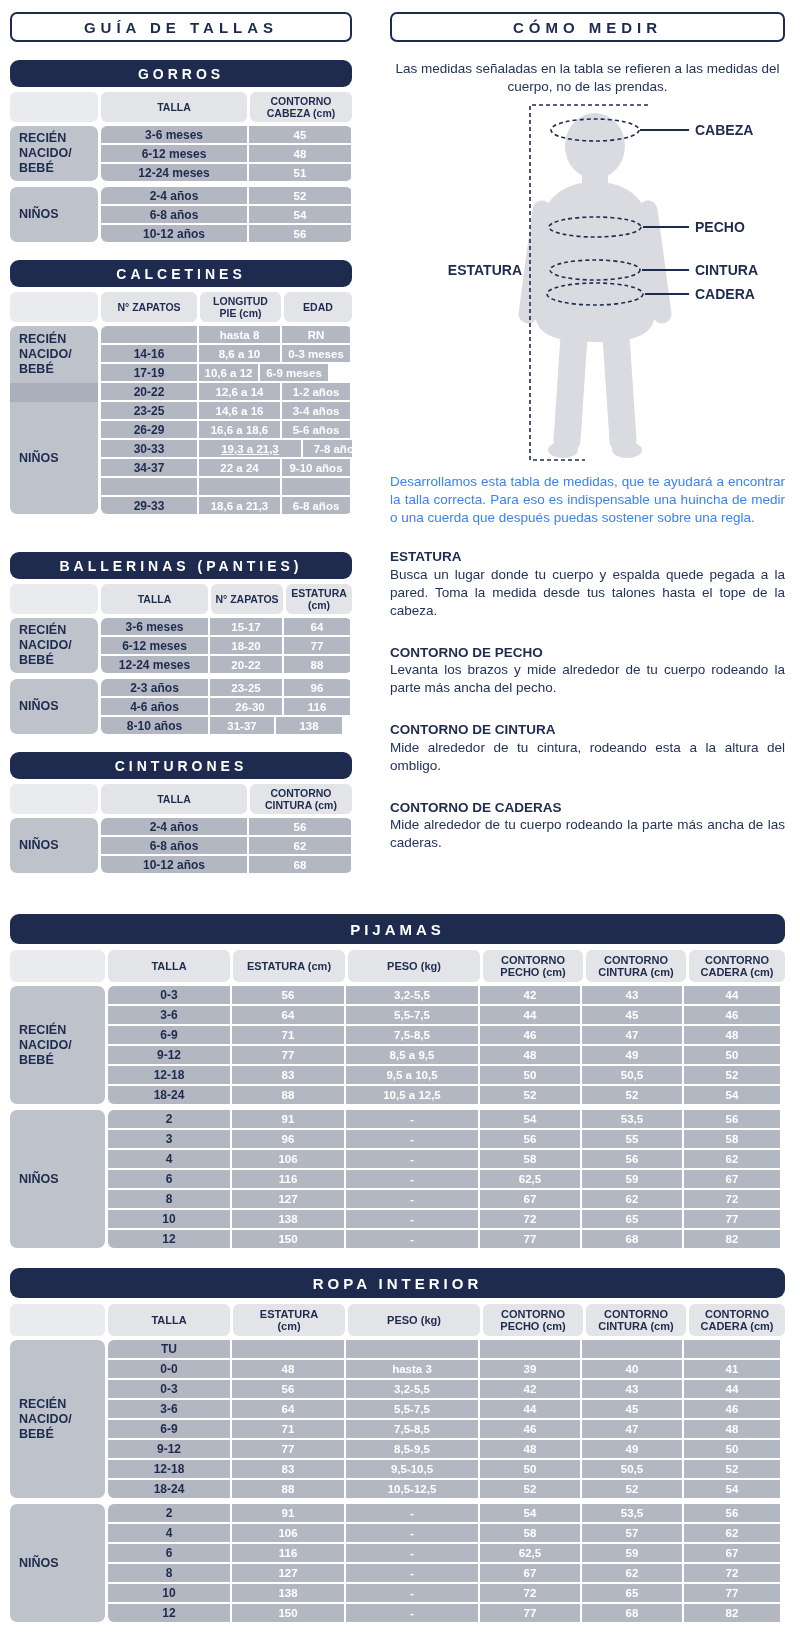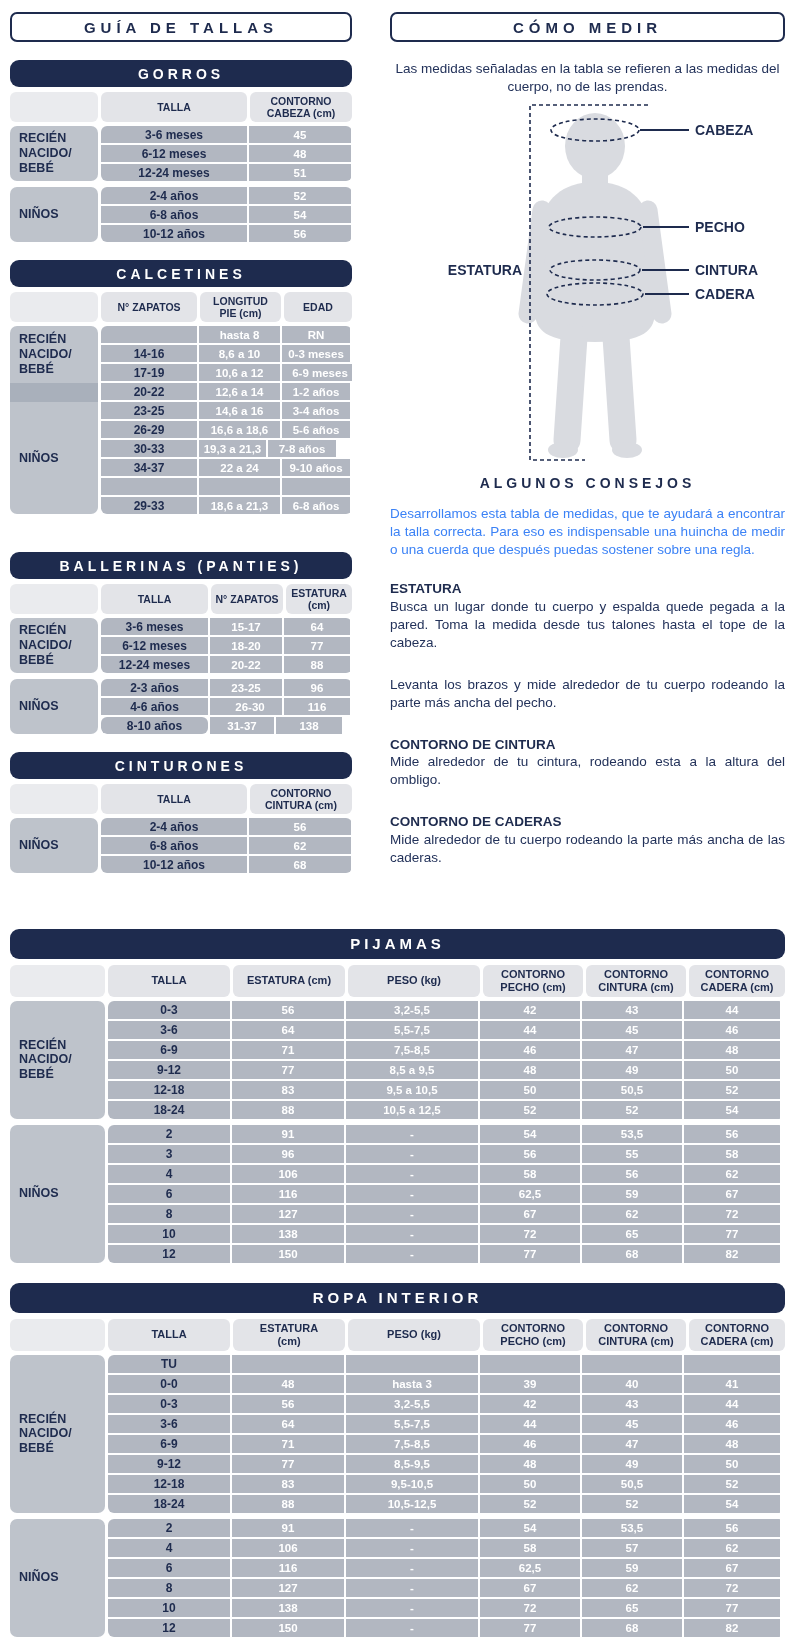--- a/index.html
+++ b/index.html
@@ -153,41 +153,41 @@
                 <div class="t-cell" style="width: 81px;">hasta 8</div>
                 <div class="t-cell" style="width: 68px;">RN</div>
               </div>
               <div class="t-row">
                 <div class="t-cell key" style="width: 96px;">14-16</div>
                 <div class="t-cell" style="width: 81px;">8,6 a 10</div>
                 <div class="t-cell" style="width: 68px;">0-3 meses</div>
               </div>
               <div class="t-row">
                 <div class="t-cell key" style="width: 96px;">17-19</div>
-                <div class="t-cell" style="width: 81px;">10,6 a 12</div>
-                <div class="t-cell" style="width: 76px;">6-9 meses</div>
+                <div class="t-cell" style="width: 59px;">10,6 a 12</div>
+                <div class="t-cell" style="width: 68px;">6-9 meses</div>
               </div>
               <div class="t-row">
                 <div class="t-cell key" style="width: 96px;">20-22</div>
                 <div class="t-cell" style="width: 81px;">12,6 a 14</div>
                 <div class="t-cell" style="width: 68px;">1-2 años</div>
               </div>
               <div class="t-row">
                 <div class="t-cell key" style="width: 96px;">23-25</div>
                 <div class="t-cell" style="width: 81px;">14,6 a 16</div>
                 <div class="t-cell" style="width: 68px;">3-4 años</div>
               </div>
               <div class="t-row">
                 <div class="t-cell key" style="width: 96px;">26-29</div>
                 <div class="t-cell" style="width: 81px;">16,6 a 18,6</div>
                 <div class="t-cell" style="width: 68px;">5-6 años</div>
               </div>
               <div class="t-row">
                 <div class="t-cell key" style="width: 96px;">30-33</div>
-                <div class="t-cell" style="width: 67px;">19,3 a 21,3</div>
+                <div class="t-cell" style="width: 102px; text-decoration: underline;">19,3 a 21,3</div>
                 <div class="t-cell" style="width: 68px;">7-8 años</div>
               </div>
               <div class="t-row">
                 <div class="t-cell key" style="width: 96px;">34-37</div>
                 <div class="t-cell" style="width: 81px;">22 a 24</div>
                 <div class="t-cell" style="width: 68px;">9-10 años</div>
               </div>
               <div class="t-row">
                 <div class="t-cell key" style="width: 96px;"></div>
                 <div class="t-cell" style="width: 81px;"></div>
@@ -239,21 +239,21 @@
                 <div class="t-cell key" style="width: 107px;">2-3 años</div>
                 <div class="t-cell" style="width: 72px;">23-25</div>
                 <div class="t-cell" style="width: 66px;">96</div>
               </div>
               <div class="t-row">
                 <div class="t-cell key" style="width: 107px;">4-6 años</div>
                 <div class="t-cell" style="width: 72px; padding-left: 8px;">26-30</div>
                 <div class="t-cell" style="width: 66px;">116</div>
               </div>
               <div class="t-row">
-                <div class="t-cell key" style="width: 107px; border-radius: 6px;">8-10 años</div>
+                <div class="t-cell key" style="width: 107px;">8-10 años</div>
                 <div class="t-cell" style="width: 64px;">31-37</div>
                 <div class="t-cell" style="width: 66px;">138</div>
               </div>
             </div>
           </div>
         </div>
       <div class="tbl" id="cinturones-table">
           <div class="t-bar">CINTURONES</div>
           <div class="t-hrow">
             <div class="t-spacer" style="width: 88px;"></div>
@@ -317,28 +317,28 @@
           <g fill="#1E2B4E" font-family="Liberation Sans, sans-serif" font-size="14" font-weight="bold">
             <text x="305" y="33">CABEZA</text>
             <text x="305" y="130">PECHO</text>
             <text x="305" y="173">CINTURA</text>
             <text x="305" y="197">CADERA</text>
             <text x="132" y="173" text-anchor="end">ESTATURA</text>
           </g>
         </svg>
       </div>
 
-      <div class="consejos-title">ALGUNOS CONSEJOS</div>
       <p class="consejos-intro">Desarrollamos esta tabla de medidas, que te ayudará a encontrar la talla correcta. Para eso es indispensable una huincha de medir o una cuerda que después puedas sostener sobre una regla.</p>
 
       <div class="advice-block">
         <div class="advice-heading">ESTATURA</div>
         <div class="advice-body">Busca un lugar donde tu cuerpo y espalda quede pegada a la pared. Toma la medida desde tus talones hasta el tope de la cabeza.</div>
       </div>
       <div class="advice-block">
+        <div class="advice-heading">CONTORNO DE PECHO</div>
         <div class="advice-body">Levanta los brazos y mide alrededor de tu cuerpo rodeando la parte más ancha del pecho.</div>
       </div>
       <div class="advice-block">
         <div class="advice-heading">CONTORNO DE CINTURA</div>
         <div class="advice-body">Mide alrededor de tu cintura, rodeando esta a la altura del ombligo.</div>
       </div>
       <div class="advice-block">
         <div class="advice-heading">CONTORNO DE CADERAS</div>
         <div class="advice-body">Mide alrededor de tu cuerpo rodeando la parte más ancha de las caderas.</div>
       </div>

